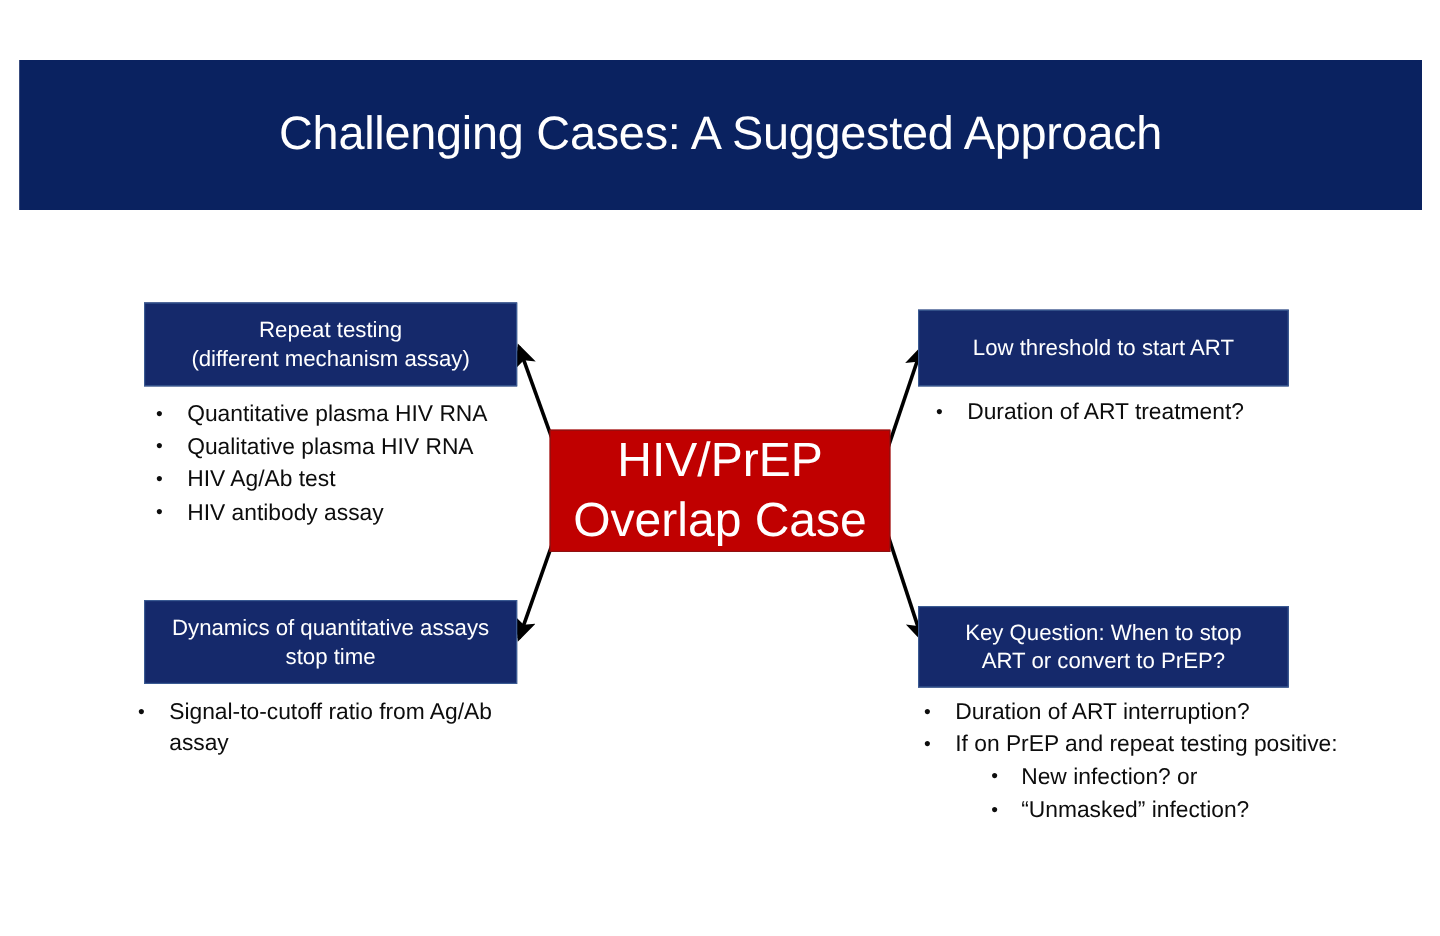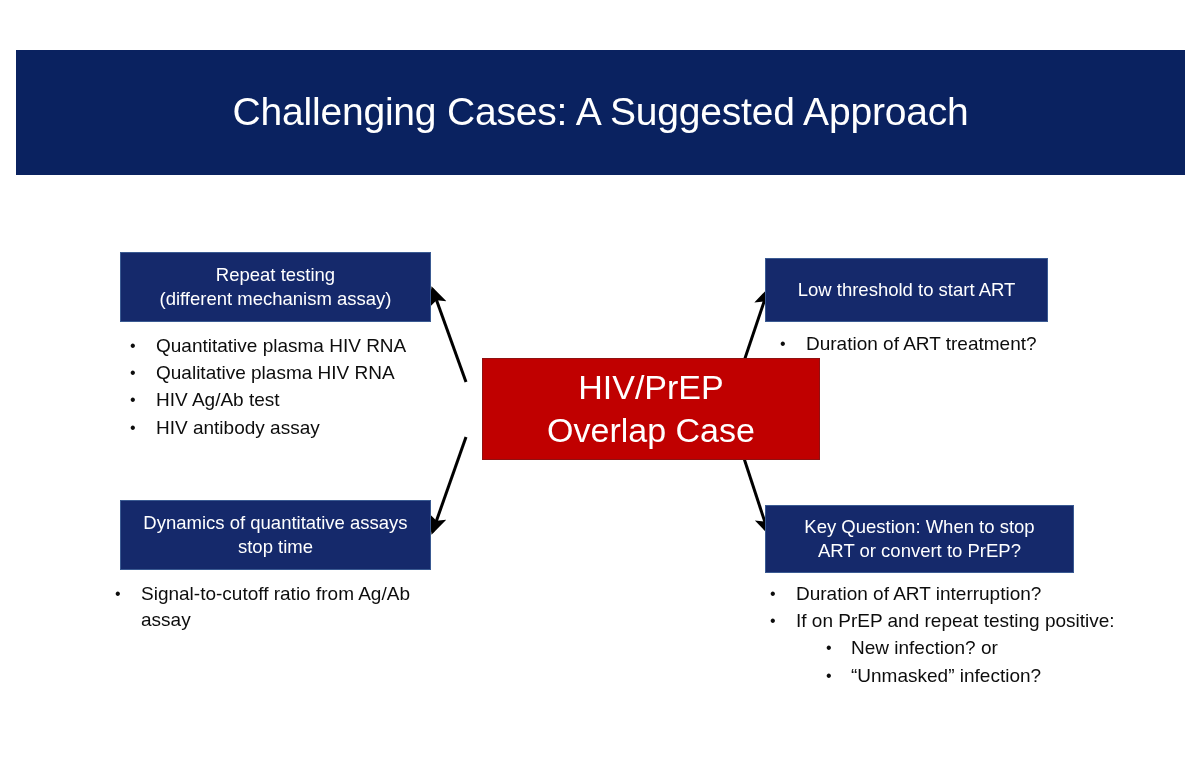--- a/index.html
+++ b/index.html
@@ -57,42 +57,42 @@
     line-height: 1.28;
     padding: 4px 10px;
   }
   .node-box .node-line { display: block; }
 
   
   #box-repeat-testing {
     left: 120px;  top: 252px;  width: 311px; height: 70px;
   }
   #box-low-threshold {
-    left: 765px;  top: 258px;  width: 283px; height: 64px;
+    left: 765px;  top: 258px;  width: 309px; height: 64px;
   }
   #box-dynamics {
     left: 120px;  top: 500px;  width: 311px; height: 70px;
   }
   #box-key-question {
     left: 765px;  top: 505px;  width: 309px; height: 68px;
   }
 
   
   #box-center {
     position: absolute;
-    left: 482px;  top: 358px;  width: 338px; height: 102px;
+    left: 458px;  top: 358px;  width: 284px; height: 102px;
     background: #c00000;
     border: 1px solid #8f1111;
     box-sizing: border-box;
     display: flex;
     flex-direction: column;
     align-items: center;
     justify-content: center;
     color: #ffffff;
-    font-size: 34px;
+    font-size: 40px;
     line-height: 1.26;
     text-align: center;
   }
 
   
   .bullet-list {
     position: absolute;
     color: #0d0d0d;
     font-size: 19px;
     line-height: 1.38;

